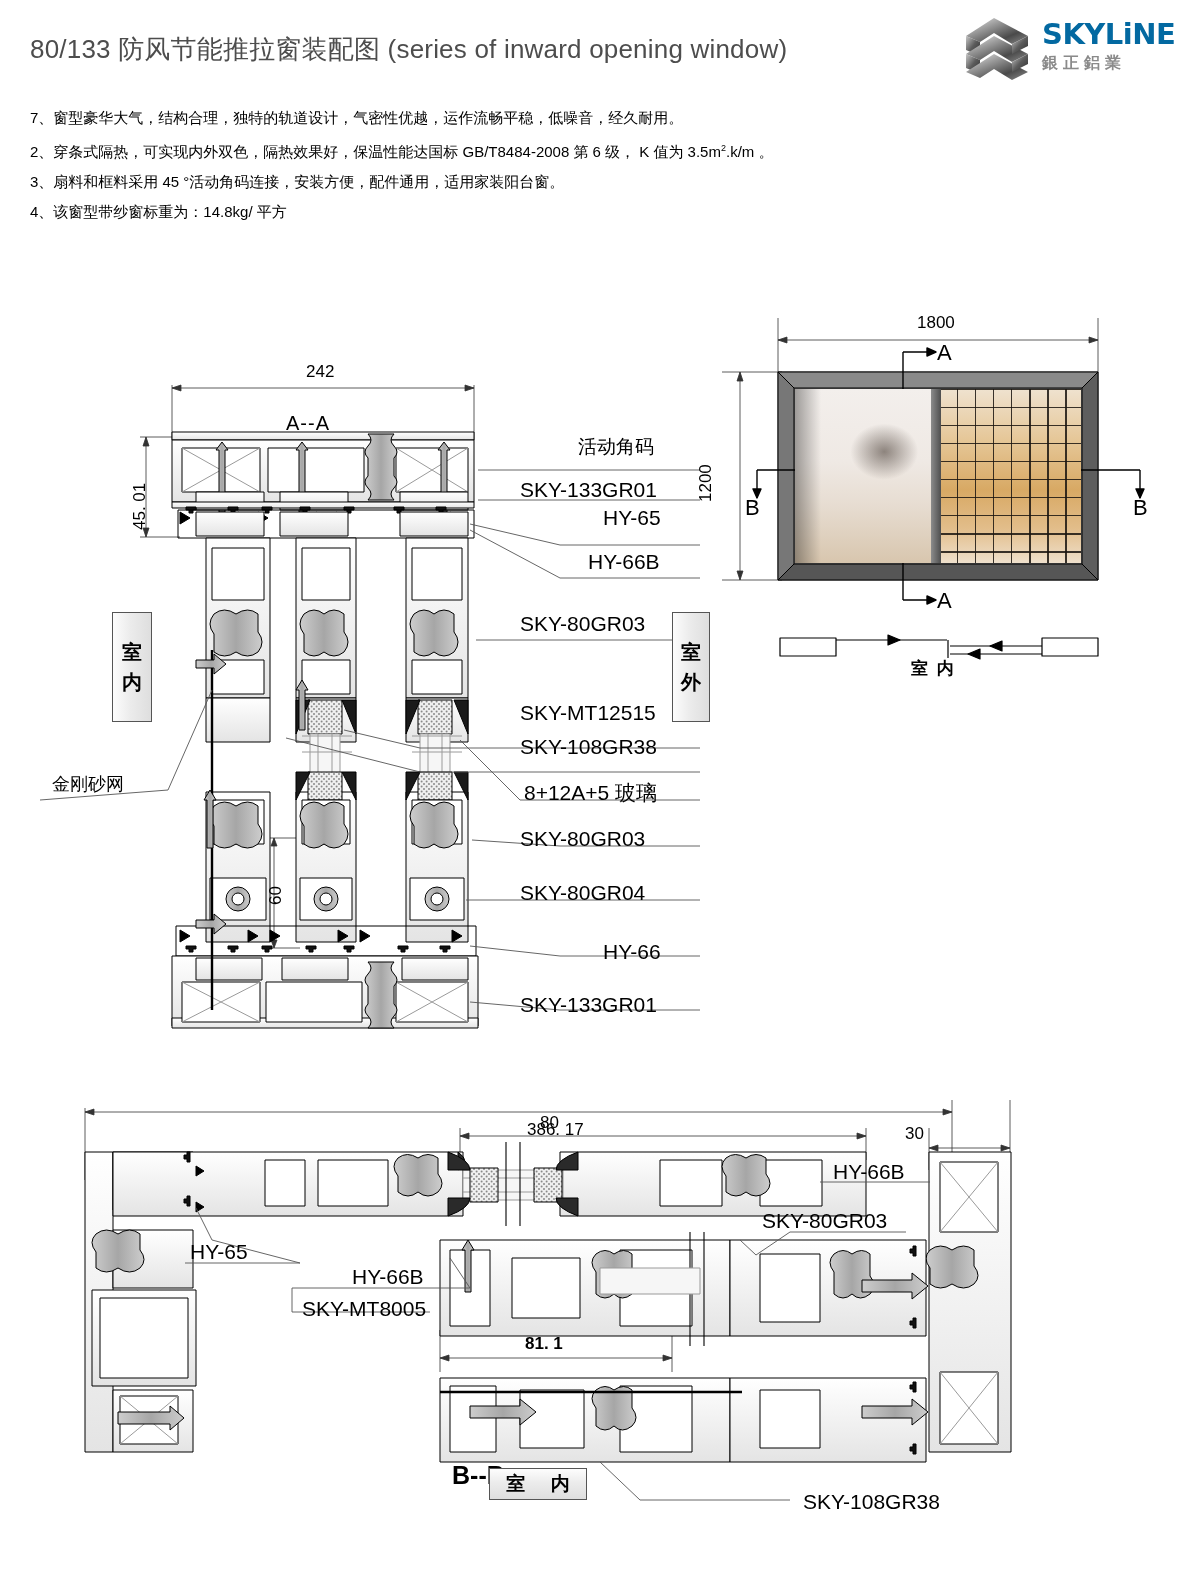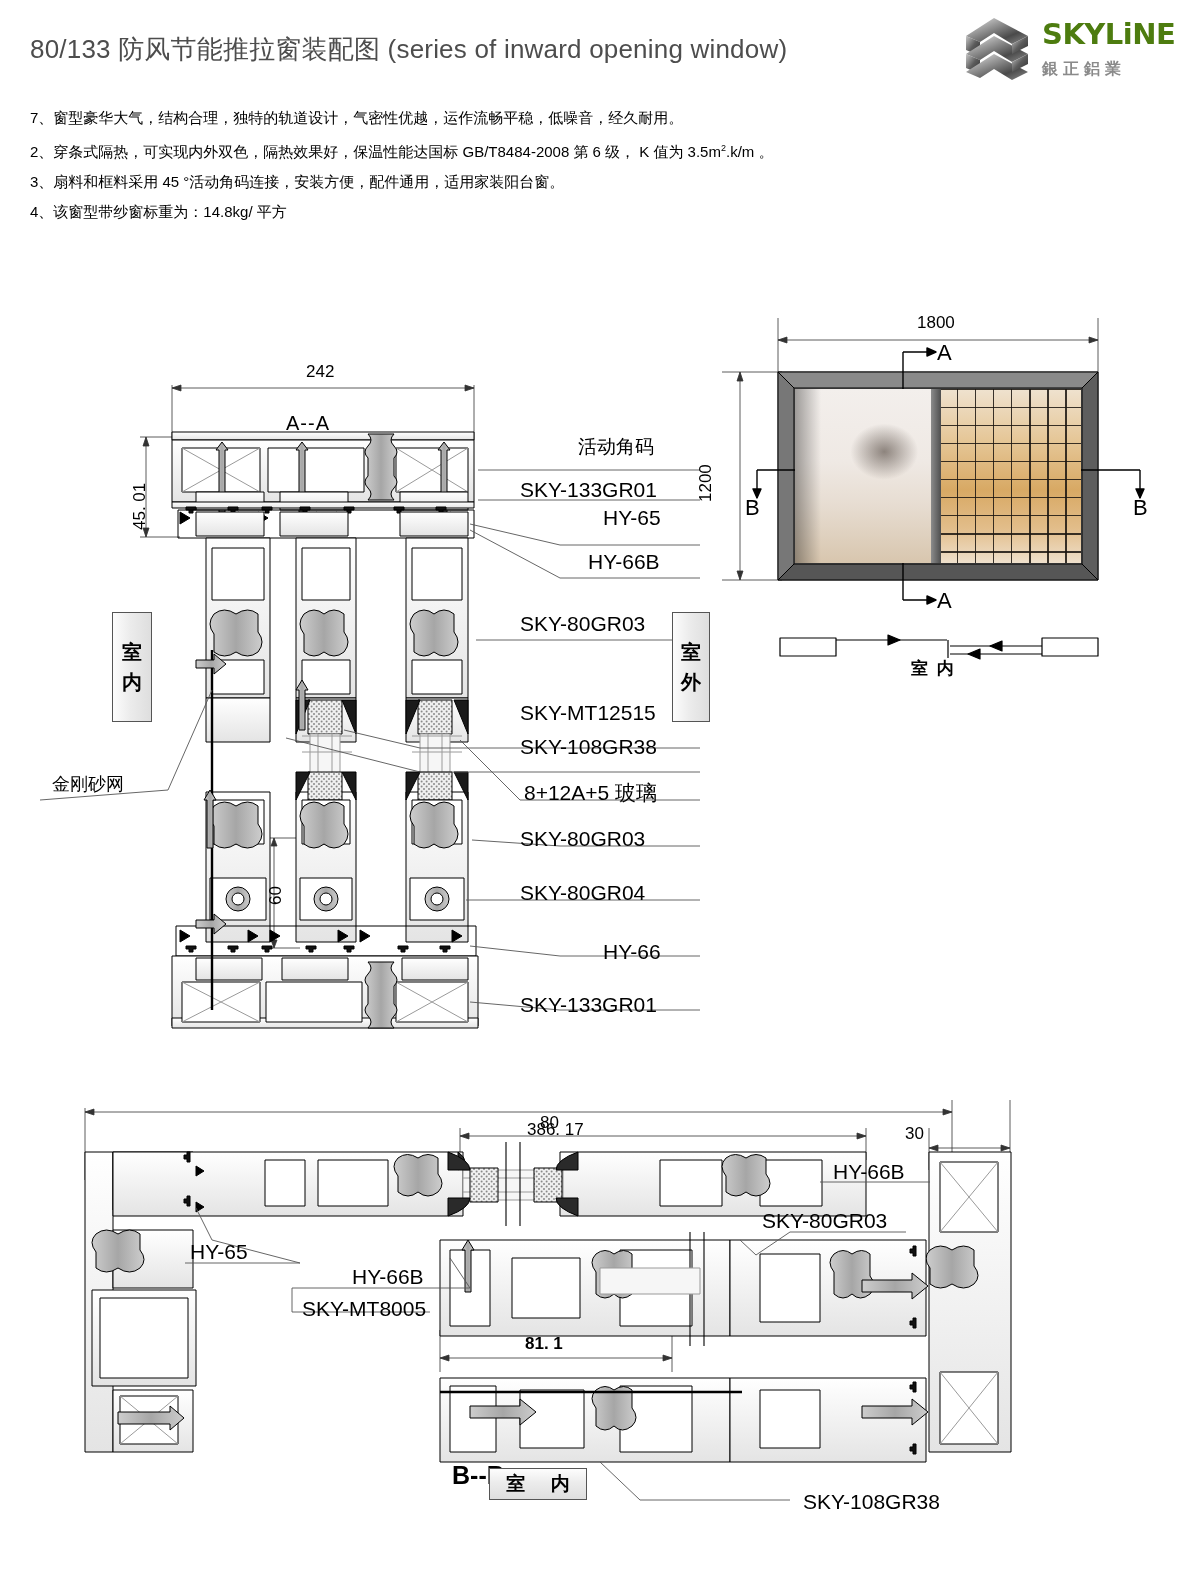--- a/index.html
+++ b/index.html
@@ -13,26 +13,26 @@
   
   #header{position:absolute;left:0;top:0;width:1200px;height:98px;}
   #doc-title{
     position:absolute;left:30px;top:32px;
     font-size:26px;color:#4d4d4d;letter-spacing:.2px;white-space:nowrap;
   }
   #logo{position:absolute;right:16px;top:14px;width:224px;height:72px;}
   #logo-mark{position:absolute;left:0;top:2px;width:74px;height:68px;}
   #logo-text{position:absolute;left:82px;top:4px;width:142px;}
   #logo-word{
-    font-size:29px;font-weight:bold;color:#4d7c0f;letter-spacing:-.5px;
+    font-size:29px;font-weight:bold;color:#0369a1;letter-spacing:-.5px;
     line-height:32px;font-family:"DejaVu Sans",sans-serif;
   }
   #logo-sub{
     font-size:16px;color:#8a8a8a;letter-spacing:5px;line-height:22px;
-    margin-top:8px;font-weight:bold;
+    margin-top:2px;font-weight:bold;
   }
 
   
   #features{position:absolute;left:30px;top:108px;width:1000px;}
   #features-title{font-size:15.5px;font-weight:bold;color:#000;margin-bottom:9px;}
   .feat-line{font-size:15px;color:#000;line-height:20px;margin-bottom:10px;white-space:nowrap;}
   .feat-line sup{font-size:9px;vertical-align:super;}
 
   
   #drawing{position:absolute;left:0;top:0;width:1200px;height:1571px;pointer-events:none;}

